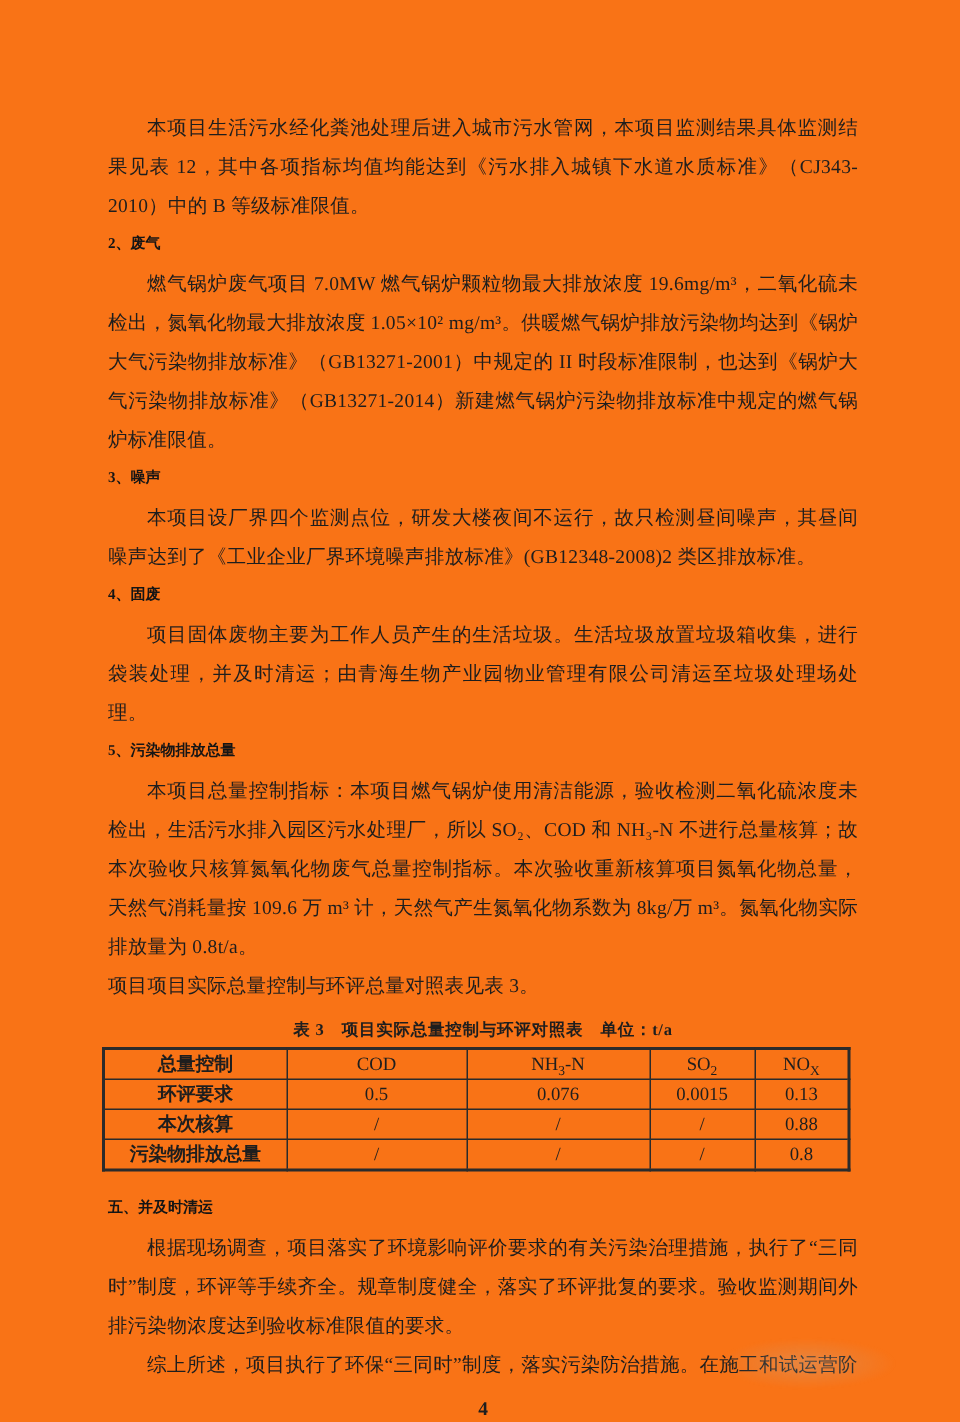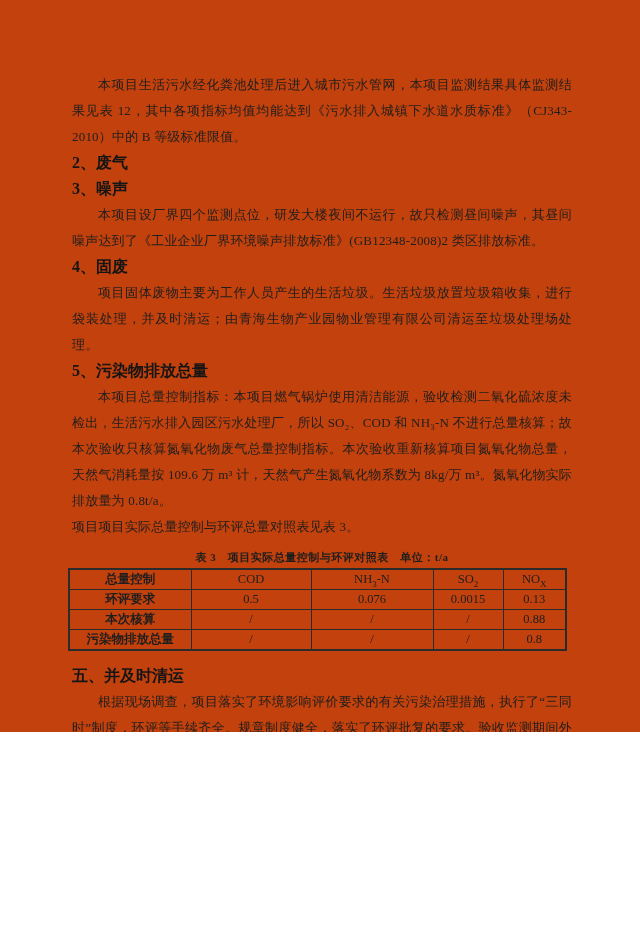--- a/index.html
+++ b/index.html
@@ -3,22 +3,22 @@
 <meta charset="utf-8">
 <style>
   html, body {
     margin: 0;
     padding: 0;
     background: #ffffff;
   }
   .page {
     position: relative;
     width: 640px;
-    height: 732px;
-    background: #c2410c;
+    height: 948px;
+    background: #f97316;
     overflow: hidden;
     font-family: "Liberation Serif", "DejaVu Serif", serif;
     color: #1e1e1e;
     -webkit-font-smoothing: antialiased;
   }
   .doc {
     position: absolute;
     left: 72px;
     top: 72px;
     width: 500px;
@@ -29,21 +29,21 @@
     text-align: justify;
     font-size: 13px;
     line-height: 26px;
     letter-spacing: 0.2px;
   }
   .noindent {
     text-indent: 0;
   }
   .heading {
     margin: 0;
-    font-size: 16px;
+    font-size: 10px;
     line-height: 26px;
     font-weight: bold;
     color: #151515;
   }
   .conclusion-heading {
     margin-top: 12px;
   }
   .tbl-title {
     margin-top: 6px;
     text-align: center;
@@ -98,20 +98,21 @@
 </style>
 </head>
 <body>
 
 <div class="page">
   <div class="doc">
 
     <p class="para">本项目生活污水经化粪池处理后进入城市污水管网，本项目监测结果具体监测结果见表 12，其中各项指标均值均能达到《污水排入城镇下水道水质标准》（CJ343-2010）中的 B 等级标准限值。</p>
 
     <h3 class="heading">2、废气</h3>
+    <p class="para">燃气锅炉废气项目 7.0MW 燃气锅炉颗粒物最大排放浓度 19.6mg/m³，二氧化硫未检出，氮氧化物最大排放浓度 1.05×10² mg/m³。供暖燃气锅炉排放污染物均达到《锅炉大气污染物排放标准》（GB13271-2001）中规定的 II 时段标准限制，也达到《锅炉大气污染物排放标准》（GB13271-2014）新建燃气锅炉污染物排放标准中规定的燃气锅炉标准限值。</p>
 
     <h3 class="heading">3、噪声</h3>
     <p class="para">本项目设厂界四个监测点位，研发大楼夜间不运行，故只检测昼间噪声，其昼间噪声达到了《工业企业厂界环境噪声排放标准》(GB12348-2008)2 类区排放标准。</p>
 
     <h3 class="heading">4、固废</h3>
     <p class="para">项目固体废物主要为工作人员产生的生活垃圾。生活垃圾放置垃圾箱收集，进行袋装处理，并及时清运；由青海生物产业园物业管理有限公司清运至垃圾处理场处理。</p>
 
     <h3 class="heading">5、污染物排放总量</h3>
     <p class="para">本项目总量控制指标：本项目燃气锅炉使用清洁能源，验收检测二氧化硫浓度未检出，生活污水排入园区污水处理厂，所以 SO₂、COD 和 NH₃-N 不进行总量核算；故本次验收只核算氮氧化物废气总量控制指标。本次验收重新核算项目氮氧化物总量，天然气消耗量按 109.6 万 m³ 计，天然气产生氮氧化物系数为 8kg/万 m³。氮氧化物实际排放量为 0.8t/a。</p>
     <p class="para noindent">项目项目实际总量控制与环评总量对照表见表 3。</p>

